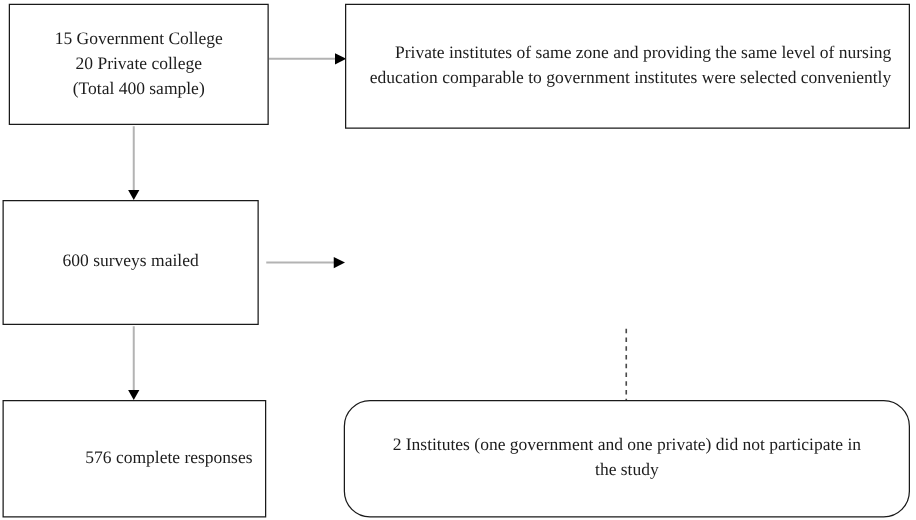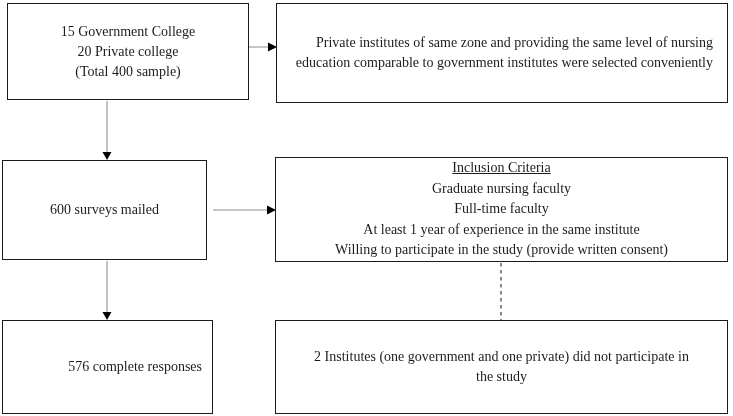--- a/index.html
+++ b/index.html
@@ -32,26 +32,26 @@
     display: flex;
     flex-direction: column;
     align-items: center;
     justify-content: center;
     text-align: center;
     font-size: 14px;
     line-height: 20px;
     z-index: 2;
     padding: 4px 10px;
   }
-  .box-colleges       { left: 7px;   top: 3px;   width: 242px; height: 97px;  }
+  .box-colleges       { left: 7px;   top: 3px;   width: 208px; height: 97px;  }
   .box-private-inst   { left: 276px; top: 3px;   width: 452px; height: 100px; padding: 4px 14px; text-align: right; }
   .box-surveys        { left: 2px;   top: 160px; width: 205px; height: 100px; }
   .box-inclusion      { left: 275px; top: 157px; width: 453px; height: 105px; line-height: 20.5px; padding: 4px 8px; }
   .box-responses      { left: 2px;   top: 320px; width: 211px; height: 94px; align-items: flex-end;  }
-  .box-nonpart        { left: 275px; top: 320px; width: 453px; height: 94px;  padding: 4px 37px; }
+  .box-nonpart        { left: 275px; top: 320px; width: 453px; height: 94px;  padding: 4px 37px; border-radius: 21px; }
   .underlined {
     text-decoration: underline;
   }
   .line { display: block; }
 </style>
 </head>
 <body>
 
 <div class="canvas">
 
@@ -89,27 +89,20 @@
   </div>
 
   <div class="box box-private-inst">
     <span class="line">Private institutes of same zone and providing the same level of nursing education comparable to government institutes were selected conveniently</span>
   </div>
 
   <div class="box box-surveys">
     <span class="line">600 surveys mailed</span>
   </div>
 
-  <div class="box box-inclusion">
-    <span class="line underlined">Inclusion Criteria</span>
-    <span class="line">Graduate nursing faculty</span>
-    <span class="line">Full-time faculty</span>
-    <span class="line">At least 1 year of experience in the same institute</span>
-    <span class="line">Willing to participate in the study (provide written consent)</span>
-  </div>
 
   <div class="box box-responses">
     <span class="line">576 complete responses</span>
   </div>
 
   <div class="box box-nonpart">
     <span class="line">2 Institutes (one government and one private) did not participate in the study</span>
   </div>
 
 </div>

